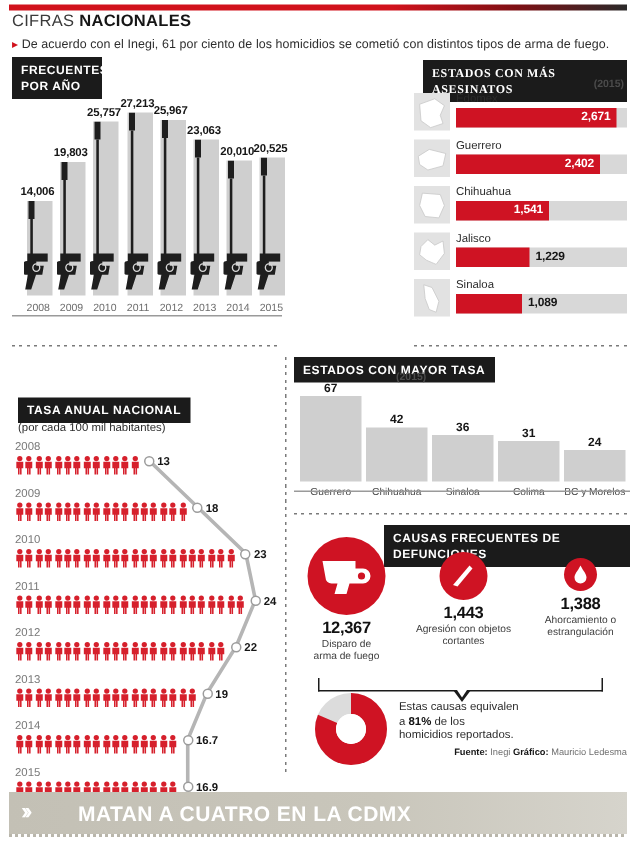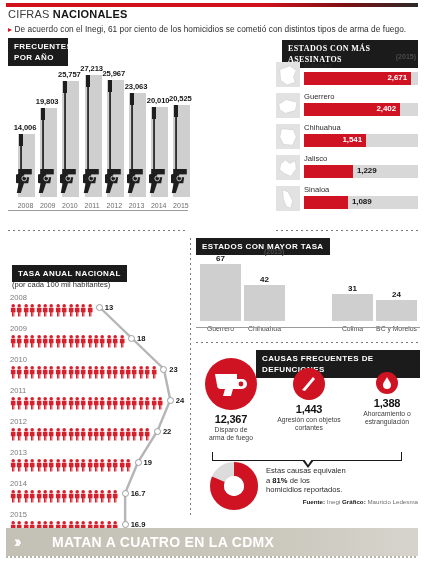--- a/index.html
+++ b/index.html
@@ -1047,20 +1047,25 @@
       <div class="rscol" style="left: 4px; height: 57px; padding-left: 36px;">
         <div class="rsbar" style="height:57px"></div>
         <div class="rsval" style="bottom:58px">67</div>
         <div class="rsname">Guerrero</div>
       </div>
       <div class="rscol" style="left: 48px; height: 49px;">
         <div class="rsbar" style="height:36px"></div>
         <div class="rsval" style="bottom:37px">42</div>
         <div class="rsname">Chihuahua</div>
       </div>
+      <div class="rscol" style="left: 92px; height: 31px;">
+        <div class="rsbar" style="height:31px"></div>
+        <div class="rsval" style="bottom:32px">36</div>
+        <div class="rsname">Sinaloa</div>
+      </div>
       <div class="rscol" style="left: 136px; height: 27px;">
         <div class="rsbar" style="height:27px"></div>
         <div class="rsval" style="bottom:28px">31</div>
         <div class="rsname">Colima</div>
       </div>
       <div class="rscol" style="left: 180px; height: 21px;">
         <div class="rsbar" style="height:21px"></div>
         <div class="rsval" style="bottom:22px">24</div>
         <div class="rsname">BC y Morelos</div>
       </div>

